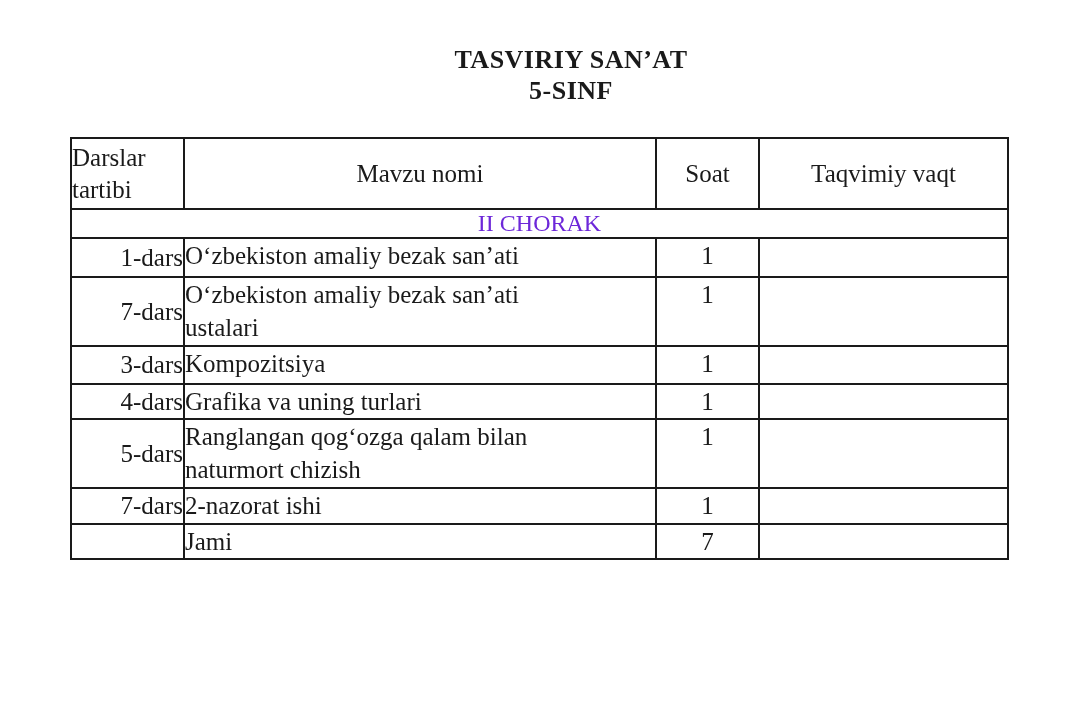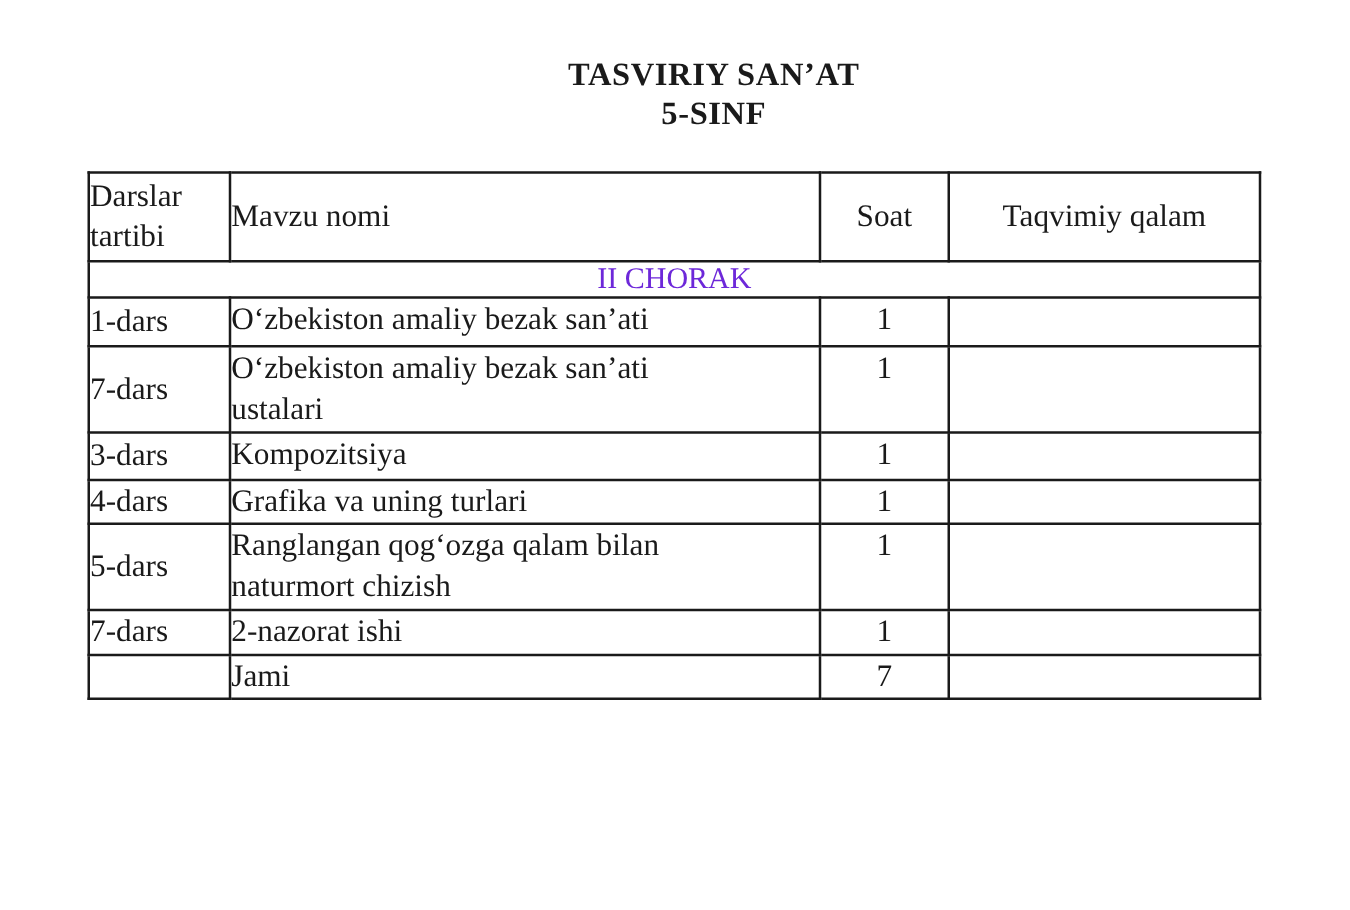--- a/index.html
+++ b/index.html
@@ -54,38 +54,38 @@
   col.c-date  { width: 249px; }
 
   th.h-order {
     text-align: left;
     vertical-align: middle;
     padding-left: 12px;
     font-weight: bold;
     line-height: 32px;
   }
   th.h-topic {
-    text-align: left;
+    text-align: center;
     vertical-align: middle;
     padding-left: 15px;
     font-weight: bold;
   }
   th.h-hours, th.h-date {
     vertical-align: middle;
     font-weight: bold;
   }
   td.section-cell {
     text-align: center;
     vertical-align: middle;
     font-weight: bold;
     font-size: 24px;
     line-height: 25px;
   }
   td.order-cell {
-    text-align: left;
+    text-align: right;
     vertical-align: middle;
     padding-left: 10px;
   }
   td.topic-cell {
     text-align: left;
     vertical-align: top;
     padding: 2px 6px 2px 15px;
     line-height: 33px;
     white-space: pre-line;
   }
@@ -114,21 +114,21 @@
         <col class="c-topic">
         <col class="c-hours">
         <col class="c-date">
     </colgroup>
 
     <tbody>
         <tr style="height:71px">
       <th class="h-order">Darslar tartibi</th>
       <th class="h-topic">Mavzu nomi</th>
       <th class="h-hours">Soat</th>
-      <th class="h-date">Taqvimiy qalam</th>
+      <th class="h-date">Taqvimiy vaqt</th>
     </tr>
 
     <tr style="height:29px">
       <td class="section-cell" colspan="4" id="section-cell" style="color: #6d28d9;">II CHORAK</td>
     </tr>
 
     <tr style="height:39px">
       <td class="order-cell">1-dars</td>
       <td class="topic-cell">O‘zbekiston amaliy bezak san’ati</td>
       <td class="hours-cell">1</td>

